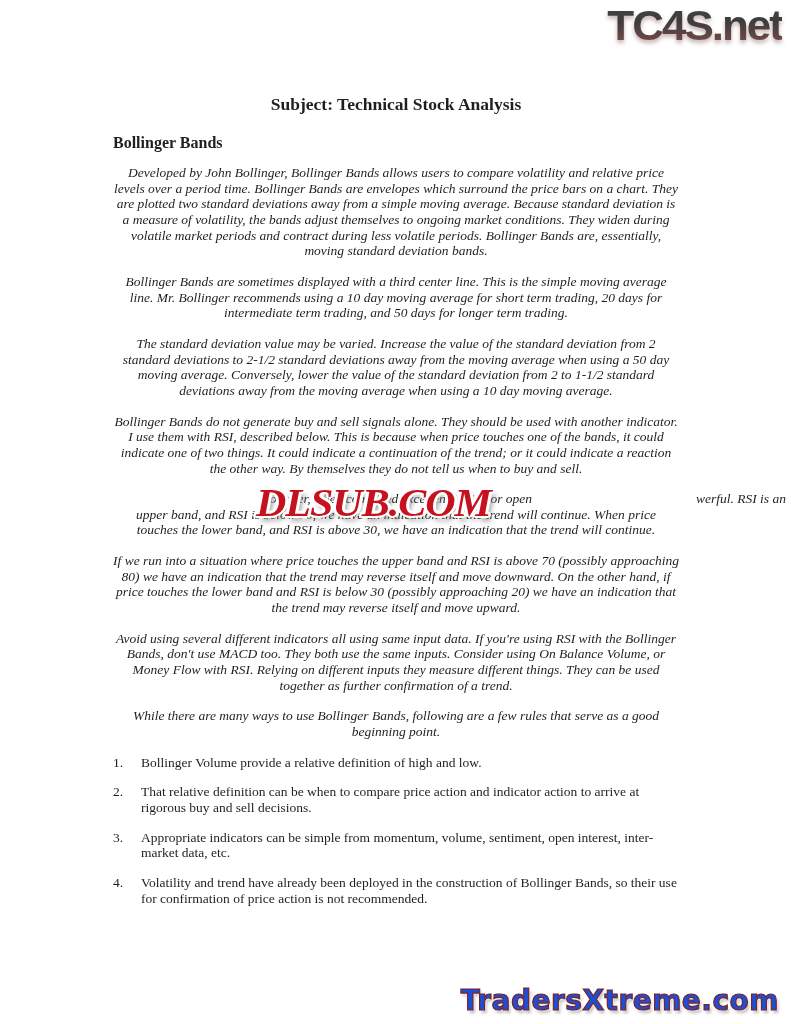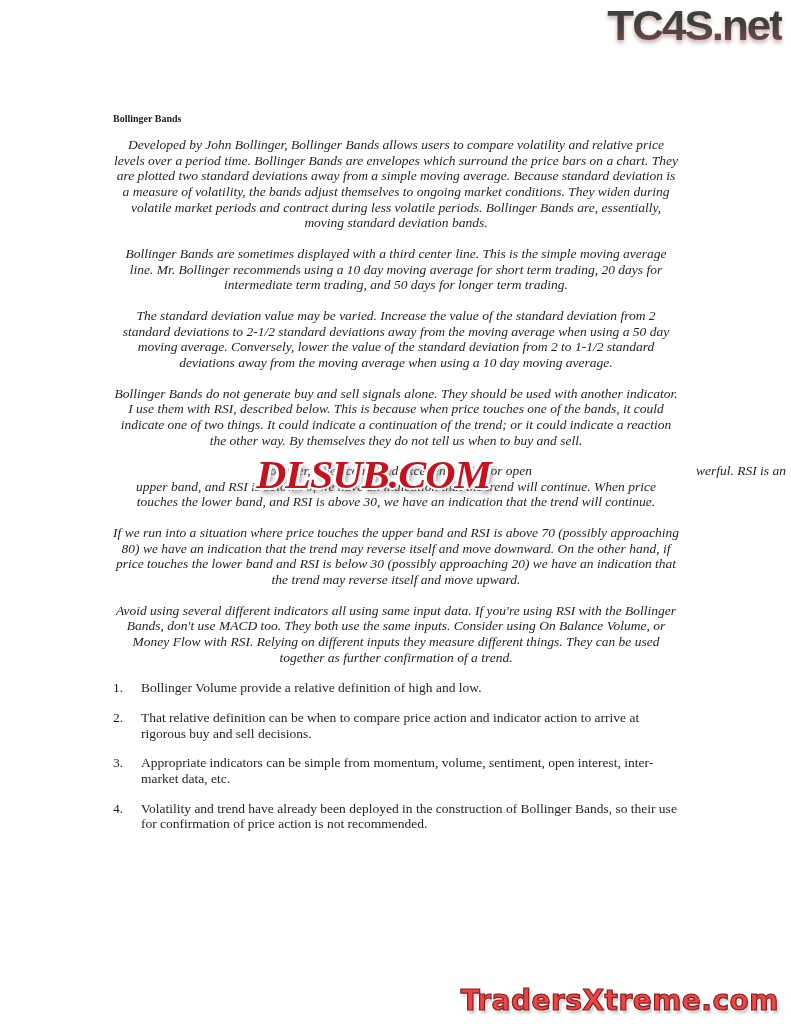--- a/index.html
+++ b/index.html
@@ -40,21 +40,21 @@
     left:113px; top:94px;
     width:566px;
   }
   .doc-title {
     font-size:17.5px;
     font-weight:bold;
     text-align:center;
     margin:0 0 0 0;
   }
   .doc-heading {
-    font-size:10px;
+    font-size:16px;
     font-weight:bold;
     margin:19px 0 13px 0;
   }
   .content p {
     font-size:13.5px;
     line-height:15.65px;
     margin:0 0 15px 0;
     text-align:center;
     font-style:italic;
   }
@@ -104,36 +104,37 @@
   .rule-num { width:28px; flex:0 0 28px; }
   .rule-text { flex:1; }
 
   
   .tx-logo {
     position:absolute; right:12px; bottom:7px;
     font-family:"DejaVu Sans", sans-serif;
     font-weight:bold;
     font-size:28px;
     letter-spacing:0.5px;
-    color:#ef4444;
+    color:#1d4ed8;
     -webkit-text-stroke:1.2px #7b2222;
     text-shadow:
       0 0 3px #ffffff, 0 0 4px #ffffff,
       2px 3px 3px rgba(160,160,160,0.8);
     transform:scaleY(1.02);
     user-select:none;
   }
 </style>
 </head>
 <body>
 
 <div class="tc4s-logo">TC4S.net</div>
 
 <div class="content">
 
+  <h1 class="doc-title">Subject: Technical Stock Analysis</h1>
 
   <h2 class="doc-heading">Bollinger Bands</h2>
 
   <p>Developed by John Bollinger, Bollinger Bands allows users to compare volatility and relative price levels over a period time. Bollinger Bands are envelopes which surround the price bars on a chart. They are plotted two standard deviations away from a simple moving average. Because standard deviation is a measure of volatility, the bands adjust themselves to ongoing market conditions. They widen during volatile market periods and contract during less volatile periods. Bollinger Bands are, essentially, moving standard deviation bands.</p>
 
   <p>Bollinger Bands are sometimes displayed with a third center line. This is the simple moving average line. Mr. Bollinger recommends using a 10 day moving average for short term trading, 20 days for intermediate term trading, and 50 days for longer term trading.</p>
 
   <p>The standard deviation value may be varied. Increase the value of the standard deviation from 2 standard deviations to 2-1/2 standard deviations away from the moving average when using a 50 day moving average. Conversely, lower the value of the standard deviation from 2 to 1-1/2 standard deviations away from the moving average when using a 10 day moving average.</p>
 
   <p>Bollinger Bands do not generate buy and sell signals alone. They should be used with another indicator. I use them with RSI, described below. This is because when price touches one of the bands, it could indicate one of two things. It could indicate a continuation of the trend; or it could indicate a reaction the other way. By themselves they do not tell us when to buy and sell.</p>
@@ -150,20 +151,21 @@
     <span class="wline">upper band, and RSI is below 70, we have an indication that the trend will continue. When price</span>
     <span class="wline">touches the lower band, and RSI is above 30, we have an indication that the trend will continue.</span>
 
     <span class="dlsub-watermark">DLSUB.COM</span>
   </p>
 
   <p>If we run into a situation where price touches the upper band and RSI is above 70 (possibly approaching 80) we have an indication that the trend may reverse itself and move downward. On the other hand, if price touches the lower band and RSI is below 30 (possibly approaching 20) we have an indication that the trend may reverse itself and move upward.</p>
 
   <p>Avoid using several different indicators all using same input data. If you're using RSI with the Bollinger Bands, don't use MACD too. They both use the same inputs. Consider using On Balance Volume, or Money Flow with RSI. Relying on different inputs they measure different things. They can be used together as further confirmation of a trend.</p>
 
+  <p>While there are many ways to use Bollinger Bands, following are a few rules that serve as a good beginning point.</p>
 
   <div class="rules-list">
     <div class="rule-item">
       <span class="rule-num">1.</span>
       <span class="rule-text">Bollinger Volume provide a relative definition of high and low.</span>
     </div>
     <div class="rule-item">
       <span class="rule-num">2.</span>
       <span class="rule-text">That relative definition can be when to compare price action and indicator action to arrive at rigorous buy and sell decisions.</span>
     </div>

